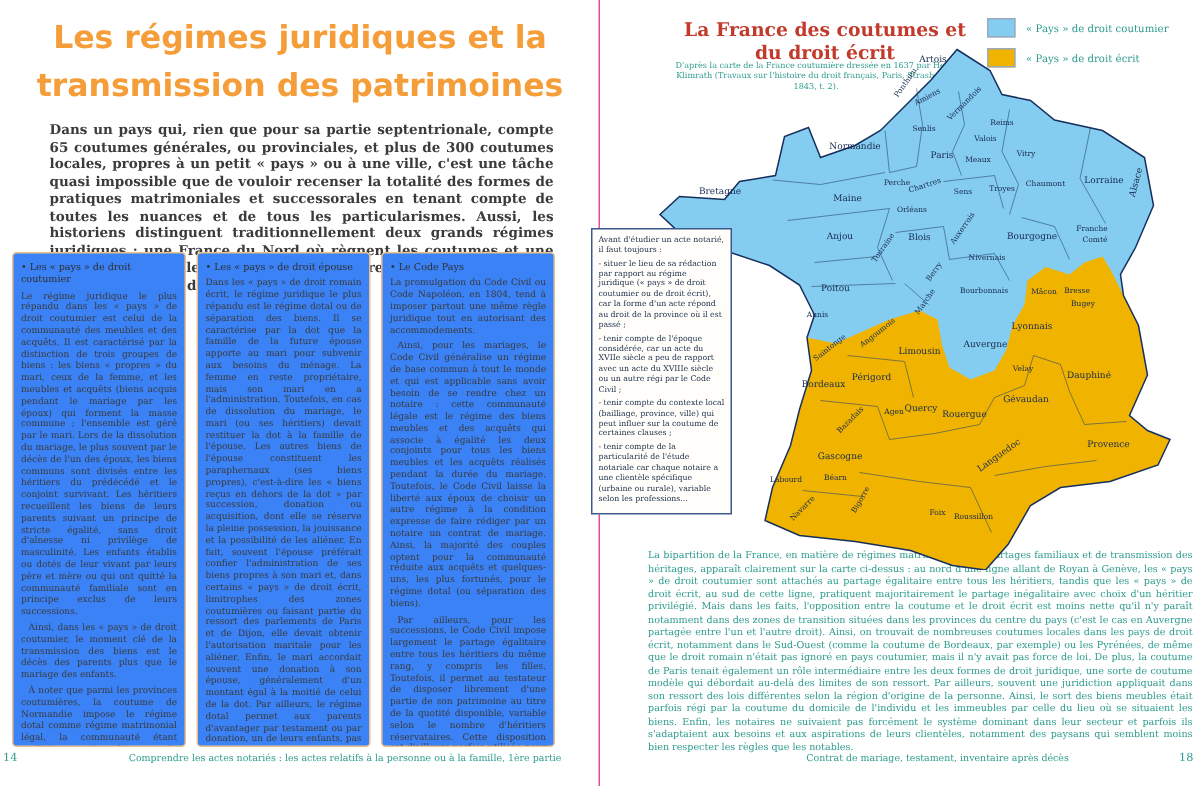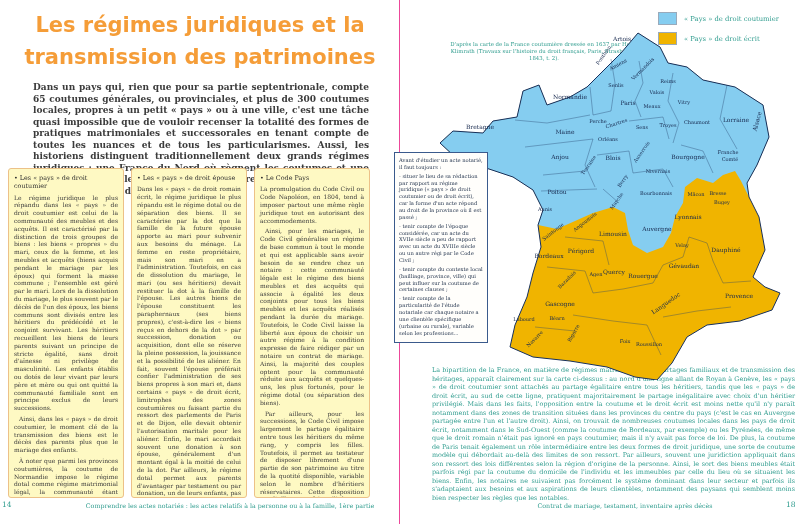--- a/index.html
+++ b/index.html
@@ -10,21 +10,21 @@
   .page.right{left:400px;width:400px;}
 
   
   h1.main-title{position:absolute;left:22px;top:10px;width:356px;margin:0;
     font-family:"DejaVu Sans",sans-serif;font-weight:bold;font-size:21px;line-height:1.5;
     text-align:center;color:#f59d38;}
   .intro{position:absolute;left:33px;top:82px;width:336px;margin:0;
     font-size:9px;line-height:1.28;font-weight:bold;color:#3b3b3b;text-align:justify;}
   .cols{position:absolute;left:8px;top:168px;width:384px;display:flex;gap:7px;}
   .colbox{width:104px;height:318px;border:1px solid #ecc188;border-radius:3px;
-    background:#fef9c3;padding:5px 5px;overflow:hidden;box-sizing:content-box;}
+    background:#3b82f6;padding:5px 5px;overflow:hidden;box-sizing:content-box;}
   .colhead{margin:0 0 3px 0;font-size:6.4px;line-height:1.3;color:#2f2f2f;}
   .colhead::before{content:"• ";}
   .colbox p.body-p{margin:0 0 3px 0;font-size:6px;line-height:1.3;color:#3a3a3a;text-align:justify;}
   .colbox p.body-p + p.body-p{text-indent:5px;}
   .pagenum{font-size:7.5px;color:#2f9c8e;}
   .left .pagenum{position:absolute;left:2px;top:500px;}
   .left .foottext{position:absolute;left:70px;top:502px;width:320px;text-align:center;
     font-size:6.3px;color:#2f9c8e;}
 
   
@@ -78,20 +78,21 @@
       <p class="body-p">Ainsi, pour les mariages, le Code Civil généralise un régime de base commun à tout le monde et qui est applicable sans avoir besoin de se rendre chez un notaire : cette communauté légale est le régime des biens meubles et des acquêts qui associe à égalité les deux conjoints pour tous les biens meubles et les acquêts réalisés pendant la durée du mariage. Toutefois, le Code Civil laisse la liberté aux époux de choisir un autre régime à la condition expresse de faire rédiger par un notaire un contrat de mariage. Ainsi, la majorité des couples optent pour la communauté réduite aux acquêts et quelques-uns, les plus fortunés, pour le régime dotal (ou séparation des biens).</p>
       <p class="body-p">Par ailleurs, pour les successions, le Code Civil impose largement le partage égalitaire entre tous les héritiers du même rang, y compris les filles. Toutefois, il permet au testateur de disposer librement d'une partie de son patrimoine au titre de la quotité disponible, variable selon le nombre d'héritiers réservataires. Cette disposition est d'ailleurs parfois utilisée pour avantager un héritier. Enfin, la plupart des conjoints se font des donations mutuelles entre époux pour préserver les droits du dernier vivant.</p>
     </div>
   </div>
 
   <span class="pagenum">14</span>
   <span class="foottext">Comprendre les actes notariés : les actes relatifs à la personne ou à la famille, 1ère partie</span>
 </div>
 
 <div class="page right">
+  <h2 class="map-title">La France des coutumes et du droit écrit</h2>
   <p class="map-caption">D'après la carte de la France coutumière dressée en 1637 par Henri Klimrath (Travaux sur l'histoire du droit français, Paris, Strasbourg, 1843, t. 2).</p>
 
   <div class="legend">
     <div class="legend-row">
       <span class="legend-swatch" style="background: rgb(133, 205, 240);"></span>
       <span class="legend-label">« Pays » de droit coutumier</span>
     </div>
     <div class="legend-row">
       <span class="legend-swatch" style="background: rgb(240, 180, 0);"></span>
       <span class="legend-label">« Pays » de droit écrit</span>

